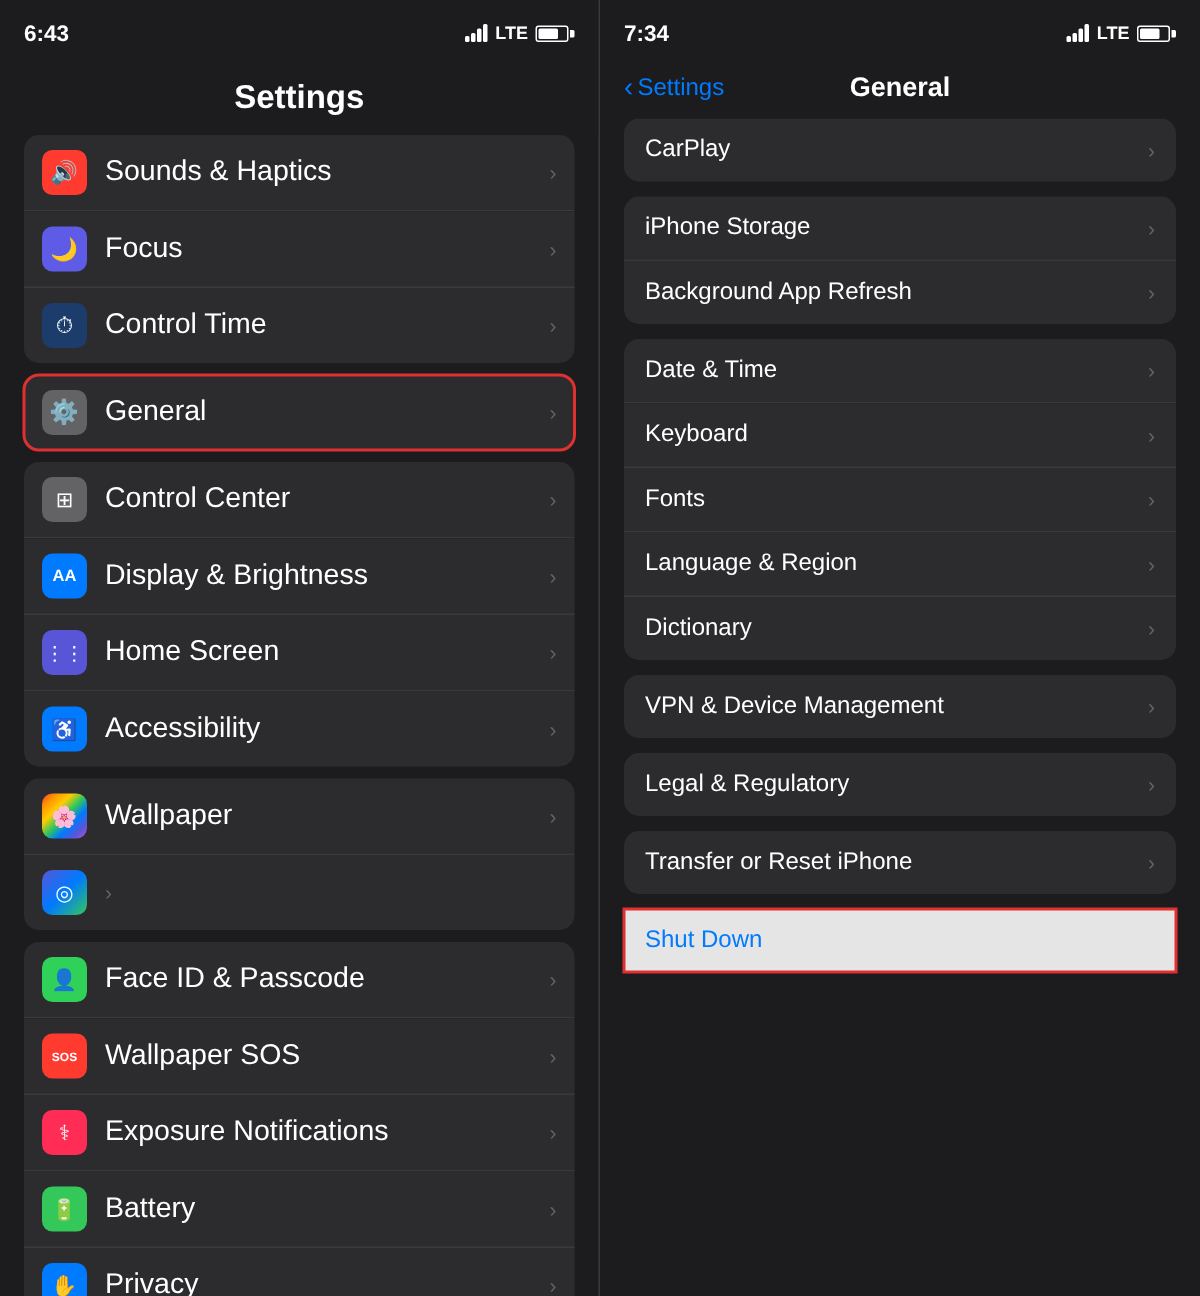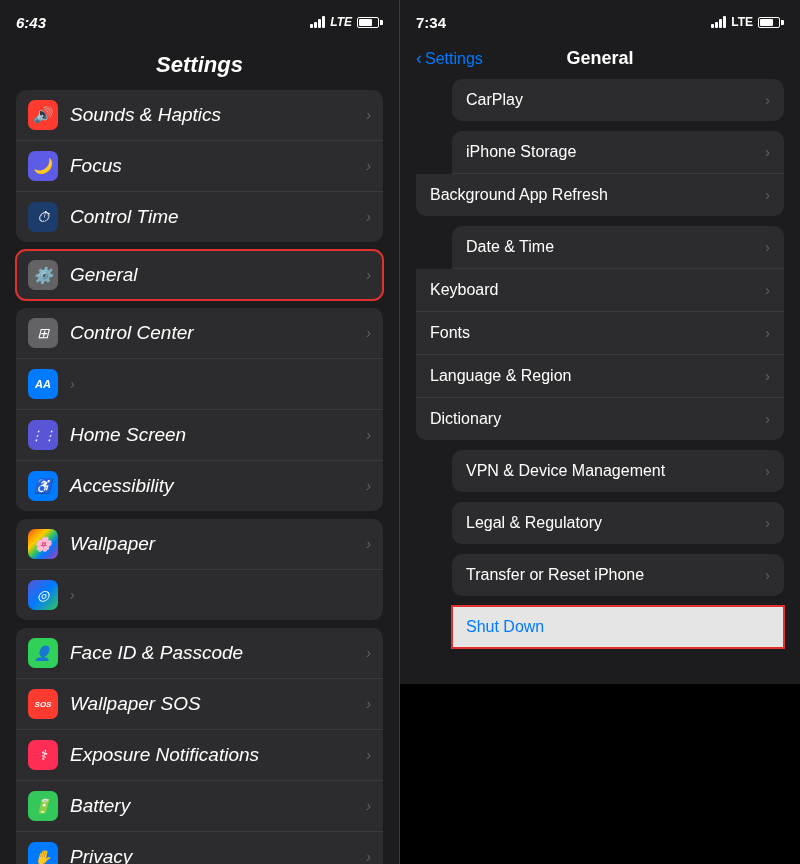--- a/index.html
+++ b/index.html
@@ -14,21 +14,20 @@
 
     
     .left-panel {
       width: 400px;
       height: 864px;
       background: #1c1c1e;
       display: flex;
       flex-direction: column;
       overflow: hidden;
       border-right: 1px solid #3a3a3c;
-      font-style: italic;
     }
 
     .status-bar {
       height: 44px;
       display: flex;
       align-items: center;
       justify-content: space-between;
       padding: 0 16px;
       background: #1c1c1e;
     }
@@ -110,21 +109,21 @@
     }
 
     
     .icon-red { background: #ff3b30; }
     .icon-purple { background: #5e5ce6; }
     .icon-gray { background: #636366; }
 
     
     .right-panel {
       width: 400px;
-      height: 684px;
+      height: 864px;
       background: #1c1c1e;
       display: flex;
       flex-direction: column;
       overflow: hidden;
     }
 
     .right-status-bar {
       height: 44px;
       display: flex;
       align-items: center;
@@ -183,21 +182,20 @@
       display: flex;
       align-items: center;
       padding: 12px 14px;
       background: #2c2c2e;
       border-bottom: 0.5px solid #3a3a3c;
       cursor: pointer;
       position: relative;
     }
     .right-item:first-child {
       border-radius: 10px 10px 0 0;
-      margin-left: 36px;
     }
     .right-item:last-child {
       border-radius: 0 0 10px 10px;
       border-bottom: none;
     }
     .right-item.only-item {
       border-radius: 10px;
       border-bottom: none;
     }
     .right-item.highlighted {
@@ -326,20 +324,21 @@
         <div class="item-icon" style="background:#636366;border-radius:7px">
             <span style="font-size:14px;color:#fff">⊞</span>
           </div>
         <span class="item-label">Control Center</span>
         <span class="chevron">›</span>
       </div>
       <div class="settings-item">
         <div class="item-icon" style="background:#007aff;border-radius:7px">
             <span style="font-size:11px;font-weight:700;color:#fff">AA</span>
           </div>
+        <span class="item-label">Display &amp; Brightness</span>
         <span class="chevron">›</span>
       </div>
       <div class="settings-item">
         <div class="item-icon" style="background:#5856d6;border-radius:7px">
             <span style="font-size:13px;color:#fff">⋮⋮</span>
           </div>
         <span class="item-label">Home Screen</span>
         <span class="chevron">›</span>
       </div>
       <div class="settings-item" style="border-radius:0 0 10px 10px;border-bottom:none">

